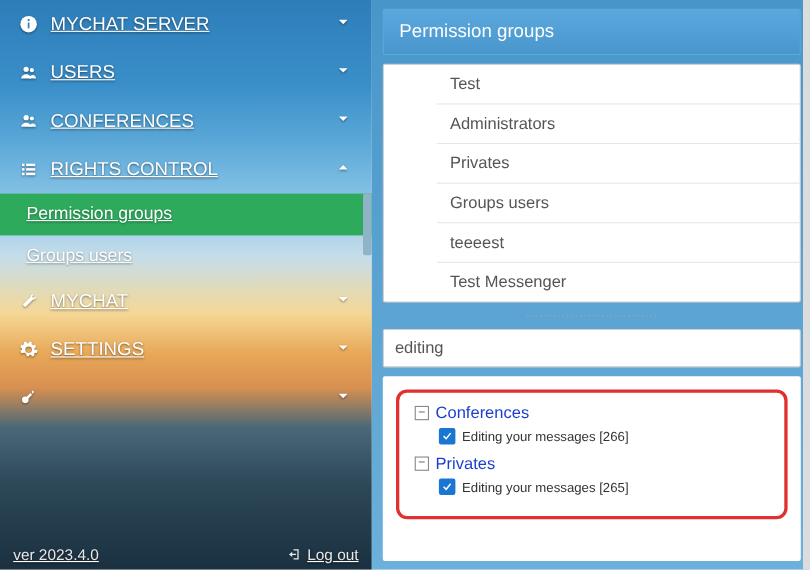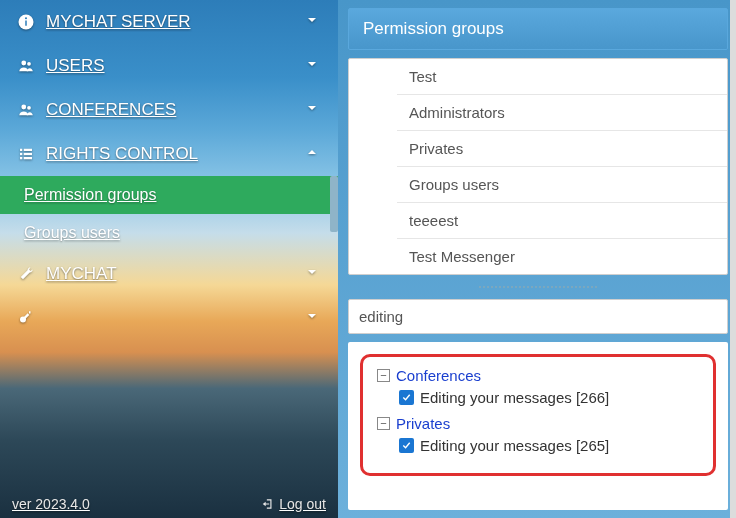--- a/index.html
+++ b/index.html
@@ -119,21 +119,21 @@
   .tree-node { margin-bottom: 4px; }
   .tree-line { display: flex; align-items: center; gap: 6px; font-size: 15px; padding: 2px 0; }
   .tree-toggle {
     width: 13px; height: 13px;
     border: 1px solid #888;
     display: inline-flex; align-items: center; justify-content: center;
     font-size: 11px; color: #555; line-height: 1;
     cursor: pointer;
   }
   .tree-label-group { color: #1a3fcf; cursor: pointer; }
-  .tree-child { margin-left: 22px; display:flex; align-items:center; gap:6px; font-size:15px; padding:3px 0; }
+  .tree-child { margin-left: 22px; display:flex; align-items:center; gap:6px; font-size:12px; padding:3px 0; }
   .tree-check {
     width: 15px; height: 15px;
     background: #1a76d2;
     border-radius: 2px;
     display: inline-flex; align-items: center; justify-content: center;
     cursor: pointer;
   }
   .tree-check svg { width: 11px; height: 11px; stroke: #fff; stroke-width: 3; fill: none; }
   .tree-leaf-label { color: #333; }
   
@@ -218,20 +218,31 @@
             <path d="M21 6c0 2-2 4-4 4l-9 9-3-3 9-9c0-2 2-4 4-4l-2 3 2 2 3-2z"></path>
           </svg>
         </span>
       <span>MYCHAT</span>
       <span class="chev"><svg viewBox="0 0 24 24">
             <path d="M6 9l6 6 6-6z"></path>
           </svg></span>
     </div>
 
 
+    <div class="nav-item">
+      <span class="icon">
+          <svg viewBox="0 0 24 24">
+            <path d="M12 8a4 4 0 100 8 4 4 0 000-8zm9 4l2 1-1 3-2-.5c-.4.6-.9 1.1-1.5 1.5l.5 2-3 1-1-2h-2l-1 2-3-1 .5-2c-.6-.4-1.1-.9-1.5-1.5L3 16l-1-3 2-1v-2L2 9l1-3 2 .5c.4-.6.9-1.1 1.5-1.5L6 3l3-1 1 2h2l1-2 3 1-.5 2c.6.4 1.1.9 1.5 1.5L20 6l1 3-2 1v2z"></path>
+          </svg>
+        </span>
+      <span>SETTINGS</span>
+      <span class="chev"><svg viewBox="0 0 24 24">
+            <path d="M6 9l6 6 6-6z"></path>
+          </svg></span>
+    </div>
 
     <div class="nav-item">
       <span class="icon">
           <svg viewBox="0 0 24 24">
             <circle cx="8" cy="14" r="4"></circle>
             <rect x="10" y="4" width="3" height="9" transform="rotate(45 10 10)"></rect>
             <rect x="16" y="3" width="2" height="3"></rect>
           </svg>
         </span>
       <span class="chev"><svg viewBox="0 0 24 24">

